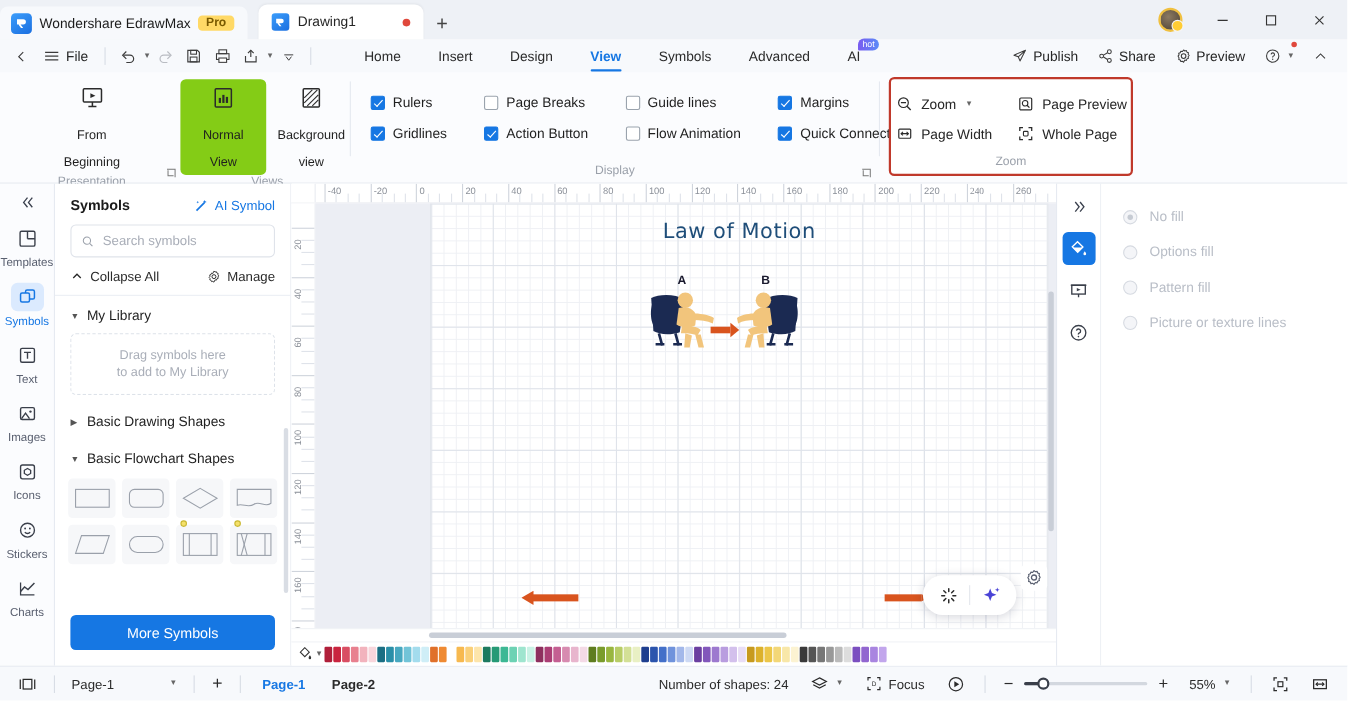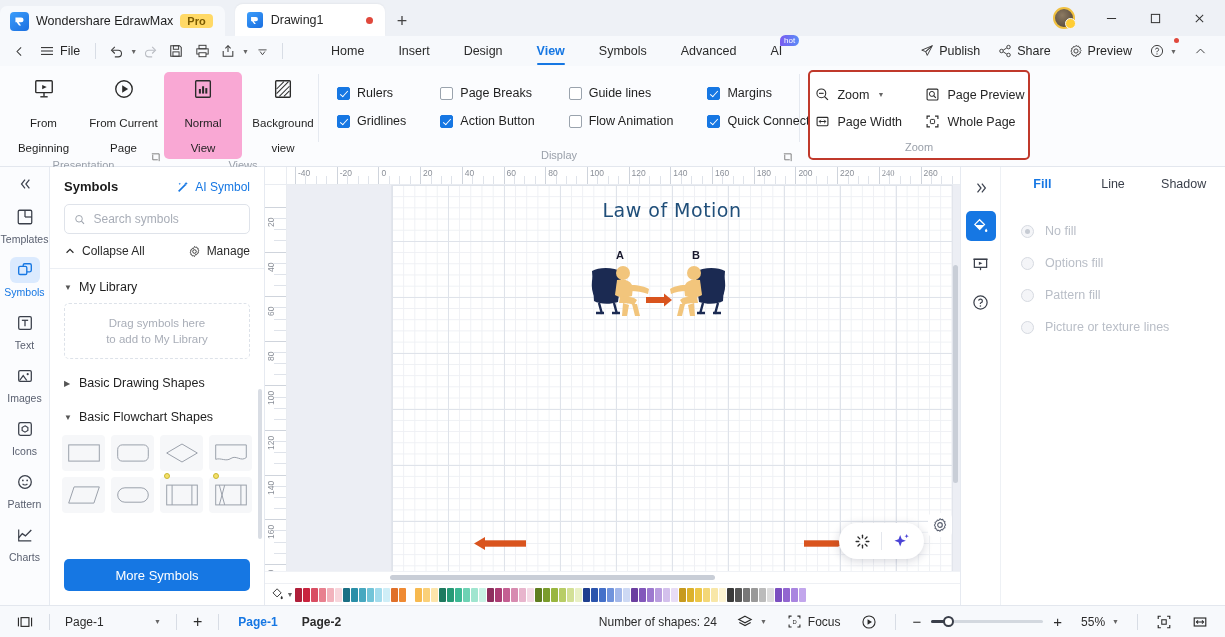--- a/index.html
+++ b/index.html
@@ -64,21 +64,21 @@
   .help-dot{position:relative;}
   .help-dot:after{content:"";position:absolute;right:6px;top:-1px;width:5px;height:5px;border-radius:50%;background:#e0483c;}
 
   
   .ribbon{height:101px;background:#fbfcfe;border-bottom:1px solid #e3e7ee;display:flex;flex:0 0 101px;position:relative;}
   .rgroup{display:flex;flex-direction:column;align-items:center;position:relative;padding-top:6px;}
   .rgroup .gbody{display:flex;align-items:flex-start;gap:2px;flex:1;}
   .glabel{font-size:11px;color:#9aa0aa;height:22px;display:flex;align-items:center;justify-content:center;width:100%;gap:0;}
   .gdiv{width:1px;background:#e5e9f0;margin:8px 0 24px;}
   .bigbtn{width:78px;display:flex;flex-direction:column;align-items:center;gap:15px;padding:4px 2px;border-radius:5px;text-align:center;}
-  .bigbtn.sel{background:#f9a8d4;}
+  .bigbtn.sel{background:#84cc16;}
   .bigbtn .ic{height:26px;display:flex;align-items:center;justify-content:center;}
   .bigbtn .lbl{font-size:11.5px;line-height:13px;color:#1f1f1f;}
   .dialog-launcher{position:absolute;right:6px;bottom:3px;font-size:10px;color:#777;}
 
   
   .chkgrid{display:grid;grid-template-columns:auto auto auto auto;column-gap:34px;row-gap:14px;
            padding:14px 12px 0 18px;align-content:start;}
   .chk{display:flex;align-items:center;gap:7px;font-size:12.5px;color:#1f1f1f;white-space:nowrap;}
   .box{width:13px;height:13px;border:1px solid #9aa3ad;border-radius:2px;background:#fff;flex:0 0 13px;}
   .box.on{background:#1677e3;border-color:#1677e3;position:relative;}
@@ -375,30 +375,20 @@
             <svg width="22" height="22" viewBox="0 0 24 24">
                 <rect x="3" y="3" width="18" height="13" rx="1" fill="none" stroke="#2b2b2b" stroke-width="1.5"></rect>
                 <polygon points="10,7.5 15,9.8 10,12.2" fill="#2b2b2b"></polygon>
                 <line x1="12" y1="16" x2="12" y2="20" stroke="#2b2b2b" stroke-width="1.5"></line>
                 <line x1="8" y1="20.5" x2="16" y2="20.5" stroke="#2b2b2b" stroke-width="1.5"></line>
               </svg>
           </span>
           <span class="lbl">From</span>
           <span class="lbl" style="margin-top:-3px">Beginning</span>
         </div>
-        <div class="bigbtn">
-          <span class="ic">
-            <svg width="22" height="22" viewBox="0 0 24 24">
-                <circle cx="12" cy="12" r="9" fill="none" stroke="#2b2b2b" stroke-width="1.5"></circle>
-                <polygon points="10,8 16.5,12 10,16" fill="#2b2b2b"></polygon>
-              </svg>
-          </span>
-          <span class="lbl">From Current</span>
-          <span class="lbl" style="margin-top:-3px">Page</span>
-        </div>
       </div>
       <div class="glabel">Presentation</div>
       <div class="dialog-launcher">
         <svg width="11" height="11" viewBox="0 0 12 12">
             <path d="M2 2h8v8" fill="none" stroke="#777" stroke-width="1"></path>
             <polyline points="8.5,8.5 3,8.5 3,3" fill="none" stroke="#777" stroke-width="1"></polyline>
           </svg>
       </div>
     </div>
     <div class="gdiv"></div>
@@ -584,21 +574,21 @@
       </div>
       <div class="rail-item">
         <span class="ric">
           <svg width="18" height="18" viewBox="0 0 20 20">
               <circle cx="10" cy="10" r="7" fill="none" stroke="currentColor" stroke-width="1.4"></circle>
               <circle cx="7.6" cy="8.3" r=".95" fill="currentColor"></circle>
               <circle cx="12.4" cy="8.3" r=".95" fill="currentColor"></circle>
               <path d="M7.3 12a3.4 3.4 0 0 0 5.4 0" fill="none" stroke="currentColor" stroke-width="1.3"></path>
             </svg>
         </span>
-        <span class="rlbl">Pattern</span>
+        <span class="rlbl">Stickers</span>
       </div>
       <div class="rail-item">
         <span class="ric">
           <svg width="18" height="18" viewBox="0 0 20 20">
               <polyline points="3,13 7,8.5 10.5,11 17,4.5" fill="none" stroke="currentColor" stroke-width="1.5"></polyline>
               <polyline points="3,4 3,16.5 17,16.5" fill="none" stroke="currentColor" stroke-width="1.3"></polyline>
             </svg>
         </span>
         <span class="rlbl">Charts</span>
       </div>
@@ -1031,25 +1021,20 @@
         </div>
         <div class="rb">
           <svg width="17" height="17" viewBox="0 0 18 18">
               <circle cx="9" cy="9" r="7" fill="none" stroke="#3a3f4a" stroke-width="1.3"></circle>
               <path d="M7 7a2 2 0 1 1 2.5 2.3c-.55.3-.7.8-.7 1.4" fill="none" stroke="#3a3f4a" stroke-width="1.3"></path>
               <circle cx="8.9" cy="12.7" r=".8" fill="#3a3f4a"></circle>
             </svg>
         </div>
       </div>
       <div class="rp-main">
-        <div class="rp-tabs">
-          <div class="rp-tab active">Fill</div>
-          <div class="rp-tab">Line</div>
-          <div class="rp-tab">Shadow</div>
-        </div>
         <div class="rp-opts">
           <div class="rp-opt">
               <span class="radio sel"></span>
               <span>No fill</span>
             </div>
           <div class="rp-opt">
               <span class="radio"></span>
               <span>Options fill</span>
             </div>
           <div class="rp-opt">

